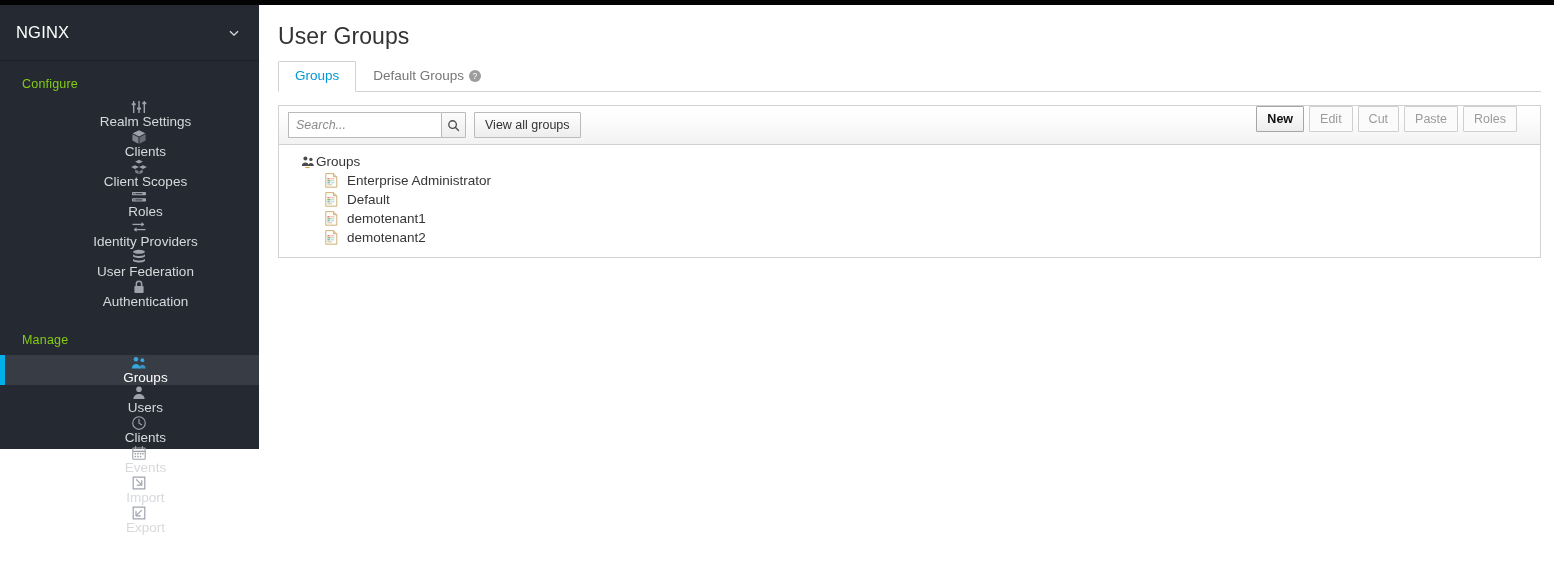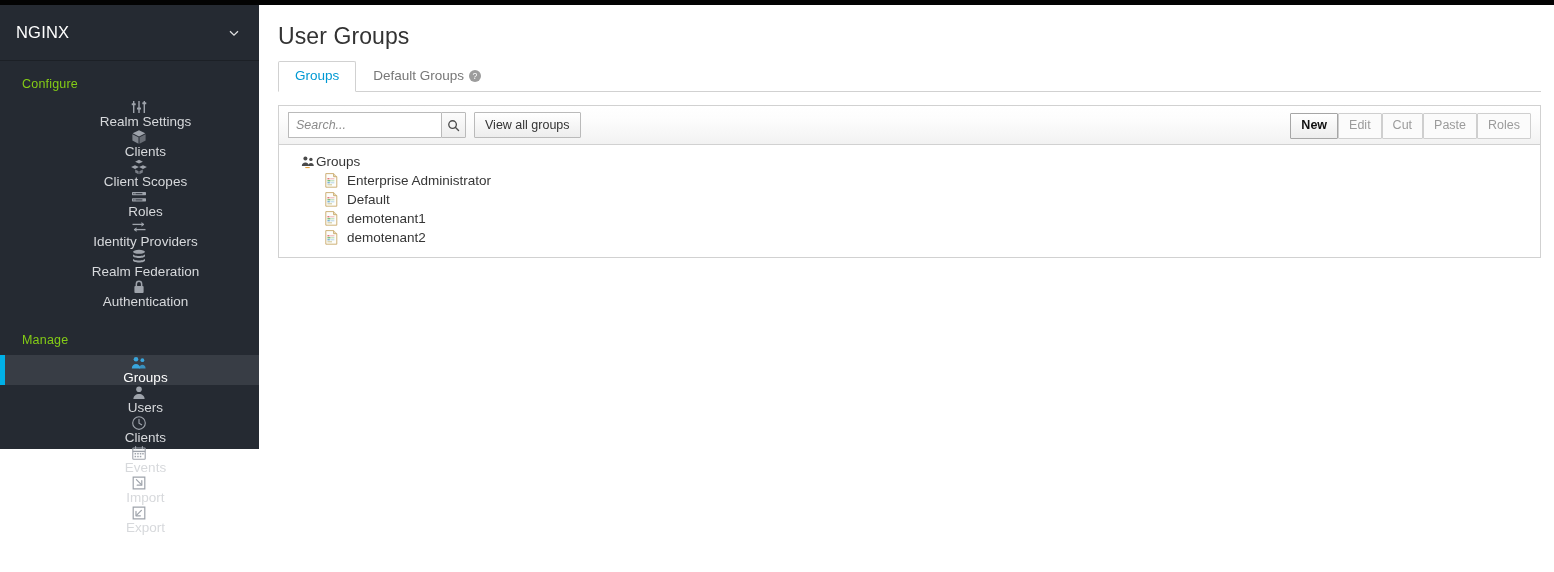--- a/index.html
+++ b/index.html
@@ -177,22 +177,22 @@
     cursor:pointer;
     display:flex; align-items:center; justify-content:center;
     line-height:1;
     white-space:nowrap;
   }
   .btn.viewall { margin-left: 8px; color:#333; }
   .btn.strong { color:#111; font-weight:700; border-color:#a6a6a6; }
   .btn.disabled { color:#9b9b9b; border-color:#cfcfcf; cursor:default; background:#fbfbfb; }
 
   .rightbtns {
-    position:absolute; right:9px; top:0; height:39px;
-    display:flex; align-items:center; 
+    position:absolute; right:23px; top:0; height:39px;
+    display:flex; gap:5px;
   }
 
   
   .tree {
     padding: 7px 0 10px 0;
     min-height: 85px;
     background:#fff;
   }
   .tree-root {
     display:flex; align-items:center;
@@ -302,21 +302,21 @@
       </div>
 
       <div class="nav-item">
         <span class="ic">
           <svg viewBox="0 0 16 16" width="16" height="16" fill="currentColor">
             <ellipse cx="8" cy="2.8" rx="6" ry="2"></ellipse>
             <path d="M2 5 c0 1.1 2.7 2 6 2 s6-0.9 6-2 v2.1 c0 1.1-2.7 2-6 2 s-6-0.9-6-2 Z"></path>
             <path d="M2 9.4 c0 1.1 2.7 2 6 2 s6-0.9 6-2 v2.1 c0 1.1-2.7 2-6 2 s-6-0.9-6-2 Z"></path>
           </svg>
         </span>
-        <span class="lbl">Realm Federation</span>
+        <span class="lbl">User Federation</span>
       </div>
 
       <div class="nav-item">
         <span class="ic">
           <svg viewBox="0 0 16 16" width="16" height="16" fill="currentColor">
             <path d="M4.6 7 V4.9 a3.4 3.4 0 0 1 6.8 0 V7 h-1.5 V4.9 a1.9 1.9 0 0 0-3.8 0 V7 Z"></path>
             <rect x="3.4" y="7" width="9.2" height="7" rx="1"></rect>
           </svg>
         </span>
         <span class="lbl">Authentication</span>

